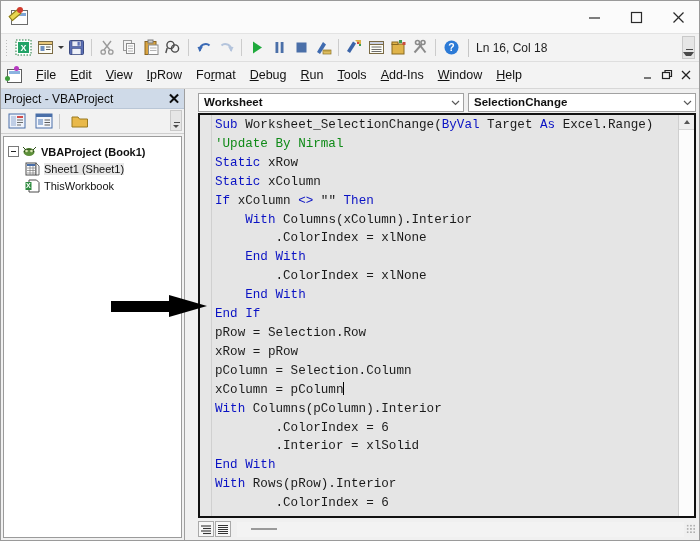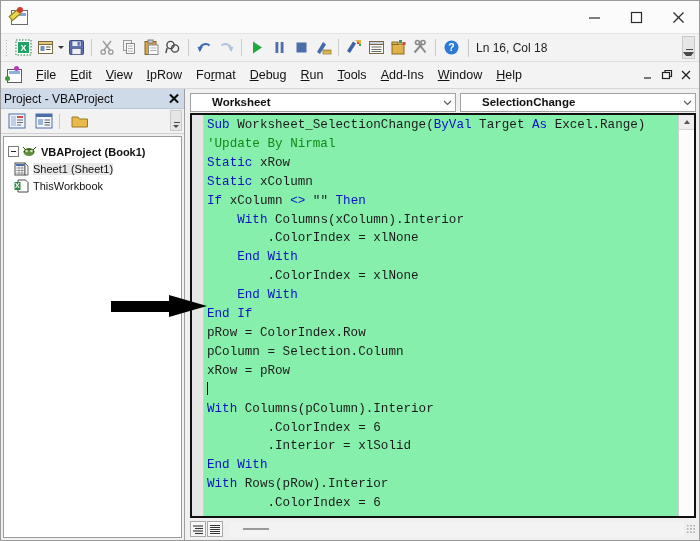--- a/index.html
+++ b/index.html
@@ -116,21 +116,21 @@
   .menu-icon .mdot1{position:absolute;left:10px;top:0px;width:5px;height:5px;border-radius:50%;background:#b63ac0;}
   .menu-icon .mdot2{position:absolute;left:1px;top:10px;width:5px;height:5px;border-radius:50%;background:#3c9b3c;}
   .menu-item{
     font-size:12.5px;color:#111;padding:2px 7px;white-space:nowrap;flex:0 0 auto;
   }
   .menu-item u{text-decoration:underline;text-underline-offset:1px;}
   .mdi-btns{margin-left:auto;display:flex;align-items:center;padding-right:5px;}
   .mdi-btn{width:16px;height:18px;display:flex;align-items:center;justify-content:center;margin-left:3px;}
 
   
-  .body{flex:1 1 auto;display:flex;min-height:0;background:#f0f0f0;}
+  .body{flex:1 1 auto;display:flex;min-height:0;background:#f0f0f0;gap:8px;}
 
   
   .project{
     width:183px;flex:0 0 auto;display:flex;flex-direction:column;
     background:#f1f1f1;border-right:1px solid #9f9f9f;min-height:0;
   }
   .proj-caption{
     height:19px;background:#cfdae8;
     display:flex;align-items:center;padding-left:3px;
     border-bottom:1px solid #b9c6d6;flex:0 0 auto;
@@ -155,21 +155,21 @@
     content:"";border-left:3px solid transparent;border-right:3px solid transparent;border-top:3.5px solid #4a4a4a;
   }
   .pt-overflow:before{content:"";position:absolute;bottom:7px;left:2.5px;width:6px;height:1px;background:#4a4a4a;}
   .proj-tree{
     flex:1 1 auto;background:#ffffff;margin:2px;border:1px solid #9b9b9b;
     overflow:hidden;position:relative;min-height:0;
     box-sizing:border-box;
   }
   .tree-row{display:flex;align-items:center;height:17px;font-size:11.5px;color:#111;white-space:nowrap;}
   .tree-row.root{padding-left:4px;}
-  .tree-row.child{padding-left:10px;text-align:right;}
+  .tree-row.child{padding-left:21px;text-align:right;}
   .expander{
     width:9px;height:9px;border:1px solid #7a7a7a;background:#fff;
     display:flex;align-items:center;justify-content:center;margin-right:3px;flex:0 0 auto;
     position:relative;
   }
   .expander:after{content:"";width:5px;height:1px;background:#222;}
   .node-icon{width:15px;height:14px;margin-right:4px;flex:0 0 auto;position:relative;}
   .tree-label{font-size:11px;}
   .tree-label.bold{font-weight:bold;}
   .tree-label.sel{background:#e8e8e8;}
@@ -182,39 +182,39 @@
   .dropdown-bar{
     height:22px;display:flex;align-items:center;flex:0 0 auto;padding:0 3px 0 5px;gap:4px;
   }
   .combo{
     height:19px;background:#fff;border:1px solid #a2a2a2;
     display:flex;align-items:center;box-sizing:border-box;position:relative;
   }
   .combo.proc-combo{width:266px;flex:0 0 auto;}
   .combo.event-combo{flex:1 1 auto;min-width:0;}
   .combo-text{
-    font-size:11.5px;font-weight:bold;color:#111;padding-left:21px;white-space:nowrap;
+    font-size:11.5px;font-weight:bold;color:#111;padding-left:5px;white-space:nowrap;
     overflow:hidden;text-overflow:ellipsis;
   }
   .combo-arrow{
     margin-left:auto;width:16px;height:17px;display:flex;align-items:center;justify-content:center;flex:0 0 auto;
   }
   .combo-arrow svg{display:block;}
 
   .code-window{
     flex:1 1 auto;margin:0 3px 0 5px;display:flex;min-height:0;
     border-top:2px solid #111;border-left:2px solid #111;
     border-right:2px solid #111;border-bottom:2px solid #111;
     background:#fff;box-sizing:border-box;position:relative;
   }
   .code-margin{
     width:11px;flex:0 0 auto;background:#e6e6e6;border-right:1px solid #d0d0d0;
   }
   .code-area{
-    flex:1 1 auto;min-width:0;overflow:hidden;position:relative;background:#86efac;
+    flex:1 1 auto;min-width:0;overflow:hidden;position:relative;background:#e5e5e5;
     padding-top:1px;
   }
   .code-line{
     font-family:"Liberation Mono","DejaVu Sans Mono",monospace;
     font-size:12.6px;line-height:18.9px;
     white-space:pre;color:#1b1b1b;padding-left:3px;letter-spacing:0px;
   }
   .kw{color:#0a12c4;}
   .cm{color:#0f8a17;}
   .caret{
@@ -614,24 +614,24 @@
             <div class="code-line"><span class="cm">'Update By Nirmal</span></div>
             <div class="code-line"><span class="kw">Static </span><span>xRow</span></div>
             <div class="code-line"><span class="kw">Static </span><span>xColumn</span></div>
             <div class="code-line"><span class="kw">If </span><span>xColumn </span><span class="kw">&lt;&gt; </span><span>"" </span><span class="kw">Then</span></div>
             <div class="code-line"><span>    </span><span class="kw">With </span><span>Columns(xColumn).Interior</span></div>
             <div class="code-line"><span>        .ColorIndex = xlNone</span></div>
             <div class="code-line"><span>    </span><span class="kw">End With</span></div>
             <div class="code-line"><span>        .ColorIndex = xlNone</span></div>
             <div class="code-line"><span>    </span><span class="kw">End With</span></div>
             <div class="code-line"><span class="kw">End If</span></div>
-            <div class="code-line"><span>pRow = ColorIndex.Row</span></div>
+            <div class="code-line"><span>pRow = Selection.Row</span></div>
+            <div class="code-line"><span>xRow = pRow</span></div>
             <div class="code-line"><span>pColumn = Selection.Column</span></div>
-            <div class="code-line"><span>xRow = pRow</span></div>
-            <div class="code-line"><span class="caret"></span></div>
+            <div class="code-line"><span>xColumn = pColumn</span><span class="caret"></span></div>
             <div class="code-line"><span class="kw">With </span><span>Columns(pColumn).Interior</span></div>
             <div class="code-line"><span>        .ColorIndex = 6</span></div>
             <div class="code-line"><span>        .Interior = xlSolid</span></div>
             <div class="code-line"><span class="kw">End With</span></div>
             <div class="code-line"><span class="kw">With </span><span>Rows(pRow).Interior</span></div>
             <div class="code-line"><span>        .ColorIndex = 6</span></div>
           </div>
         <div class="code-vscroll">
           <div class="vs-btn up"></div>
           <div class="vs-track"></div>

